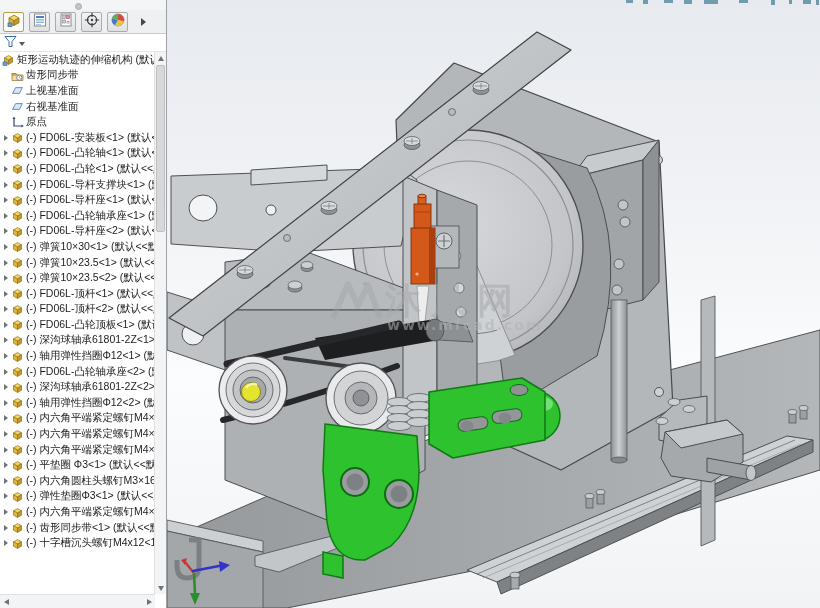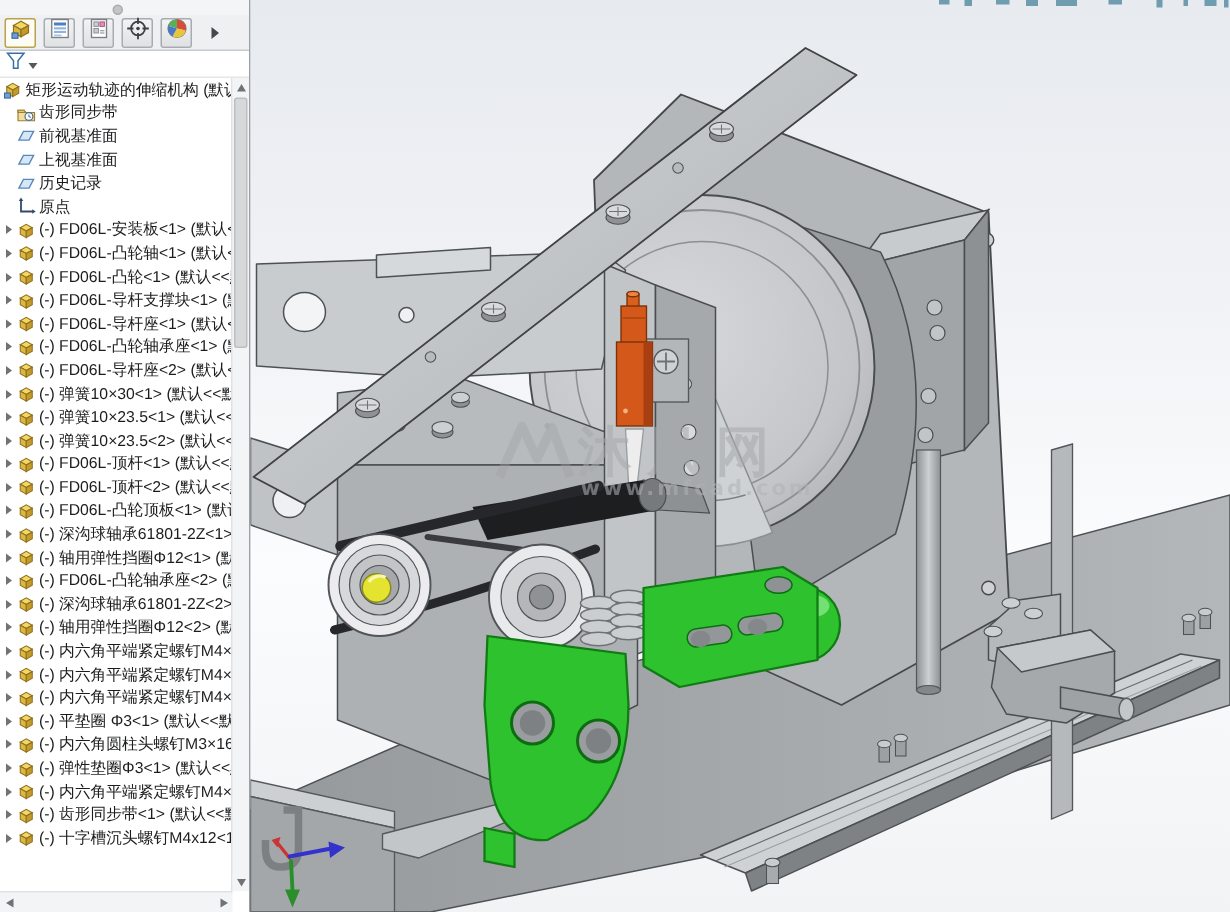--- a/index.html
+++ b/index.html
@@ -143,39 +143,30 @@
         </span>
         <span class="tlabel">齿形同步带</span>
       </div>
       <div class="trow">
         <span class="arr"></span>
         <span class="ticon">
           <svg width="13" height="13" viewBox="0 0 13 13">
             <path d="M1.6,9.4 L4.6,3.6 L11.4,3.6 L8.4,9.4 Z" fill="#d6e7f8" stroke="#5588bb" stroke-width="0.9"></path>
           </svg>
         </span>
-        <span class="tlabel">前视基准面</span>
+        <span class="tlabel">上视基准面</span>
       </div>
       <div class="trow">
         <span class="arr"></span>
         <span class="ticon">
           <svg width="13" height="13" viewBox="0 0 13 13">
             <path d="M1.6,9.4 L4.6,3.6 L11.4,3.6 L8.4,9.4 Z" fill="#d6e7f8" stroke="#5588bb" stroke-width="0.9"></path>
           </svg>
         </span>
-        <span class="tlabel">上视基准面</span>
-      </div>
-      <div class="trow">
-        <span class="arr"></span>
-        <span class="ticon">
-          <svg width="13" height="13" viewBox="0 0 13 13">
-            <path d="M1.6,9.4 L4.6,3.6 L11.4,3.6 L8.4,9.4 Z" fill="#d6e7f8" stroke="#5588bb" stroke-width="0.9"></path>
-          </svg>
-        </span>
-        <span class="tlabel">历史记录</span>
+        <span class="tlabel">右视基准面</span>
       </div>
       <div class="trow">
         <span class="arr"></span>
         <span class="ticon">
           <svg width="13" height="13" viewBox="0 0 13 13">
             <path d="M3,2.2 L3,10 L11,10" stroke="#33496e" stroke-width="1.2" fill="none"></path>
             <polygon points="1.5,3 4.5,3 3,0.6" fill="#33496e"></polygon>
             <polygon points="10.5,8.5 10.5,11.5 12.8,10" fill="#33496e"></polygon>
           </svg>
         </span>

